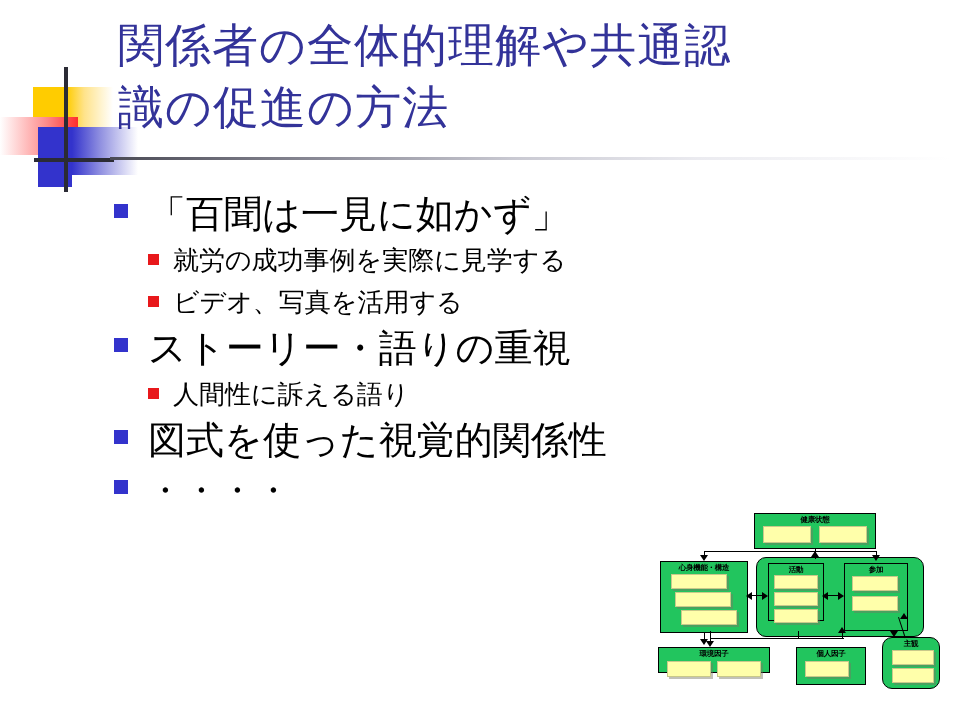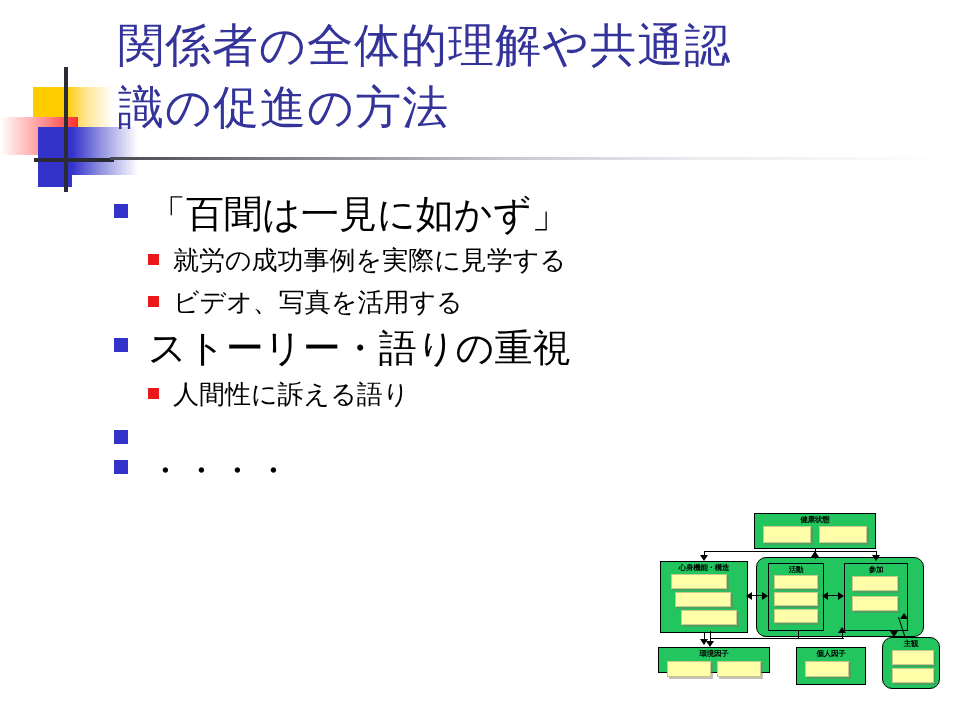--- a/index.html
+++ b/index.html
@@ -121,20 +121,21 @@
       <span class="mark1"></span>
       <span class="t1">ストーリー・語りの重視</span>
     </div>
     <div class="b2">
       <span class="mark2"></span>
       <span class="t2">人間性に訴える語り</span>
     </div>
 
     <div class="b1">
       <span class="mark1"></span>
+      <span class="t1">図式を使った視覚的関係性</span>
     </div>
 
     <div class="b1">
       <span class="mark1"></span>
       <span class="dots">・・・・</span>
     </div>
 
   </div>
 
   <div class="icf">
@@ -147,21 +148,21 @@
 
     <div class="box rbox" style="left:108px;top:52px;width:168px;height:80px;"></div>
 
     <div class="box" style="left:12px;top:56px;width:88px;height:72px;padding-left:23px;">
       <div class="cap">心身機能・構造</div>
       <div class="note" style="left:10px;top:12px;width:56px;height:15px;"></div>
       <div class="note" style="left:14px;top:30px;width:56px;height:15px;"></div>
       <div class="note" style="left:20px;top:48px;width:56px;height:15px;"></div>
     </div>
 
-    <div class="box" style="left:120px;top:58px;width:56px;height:68px;">
+    <div class="box" style="left:120px;top:58px;width:56px;height:58px;">
       <div class="cap">活動</div>
       <div class="note" style="left:5px;top:11px;width:44px;height:14px;"></div>
       <div class="note" style="left:5px;top:28px;width:44px;height:14px;"></div>
       <div class="note" style="left:5px;top:45px;width:44px;height:14px;"></div>
     </div>
 
     <div class="box" style="left:196px;top:58px;width:64px;height:68px;">
       <div class="cap">参加</div>
       <div class="note" style="left:7px;top:12px;width:46px;height:15px;"></div>
       <div class="note" style="left:7px;top:32px;width:46px;height:15px;"></div>

